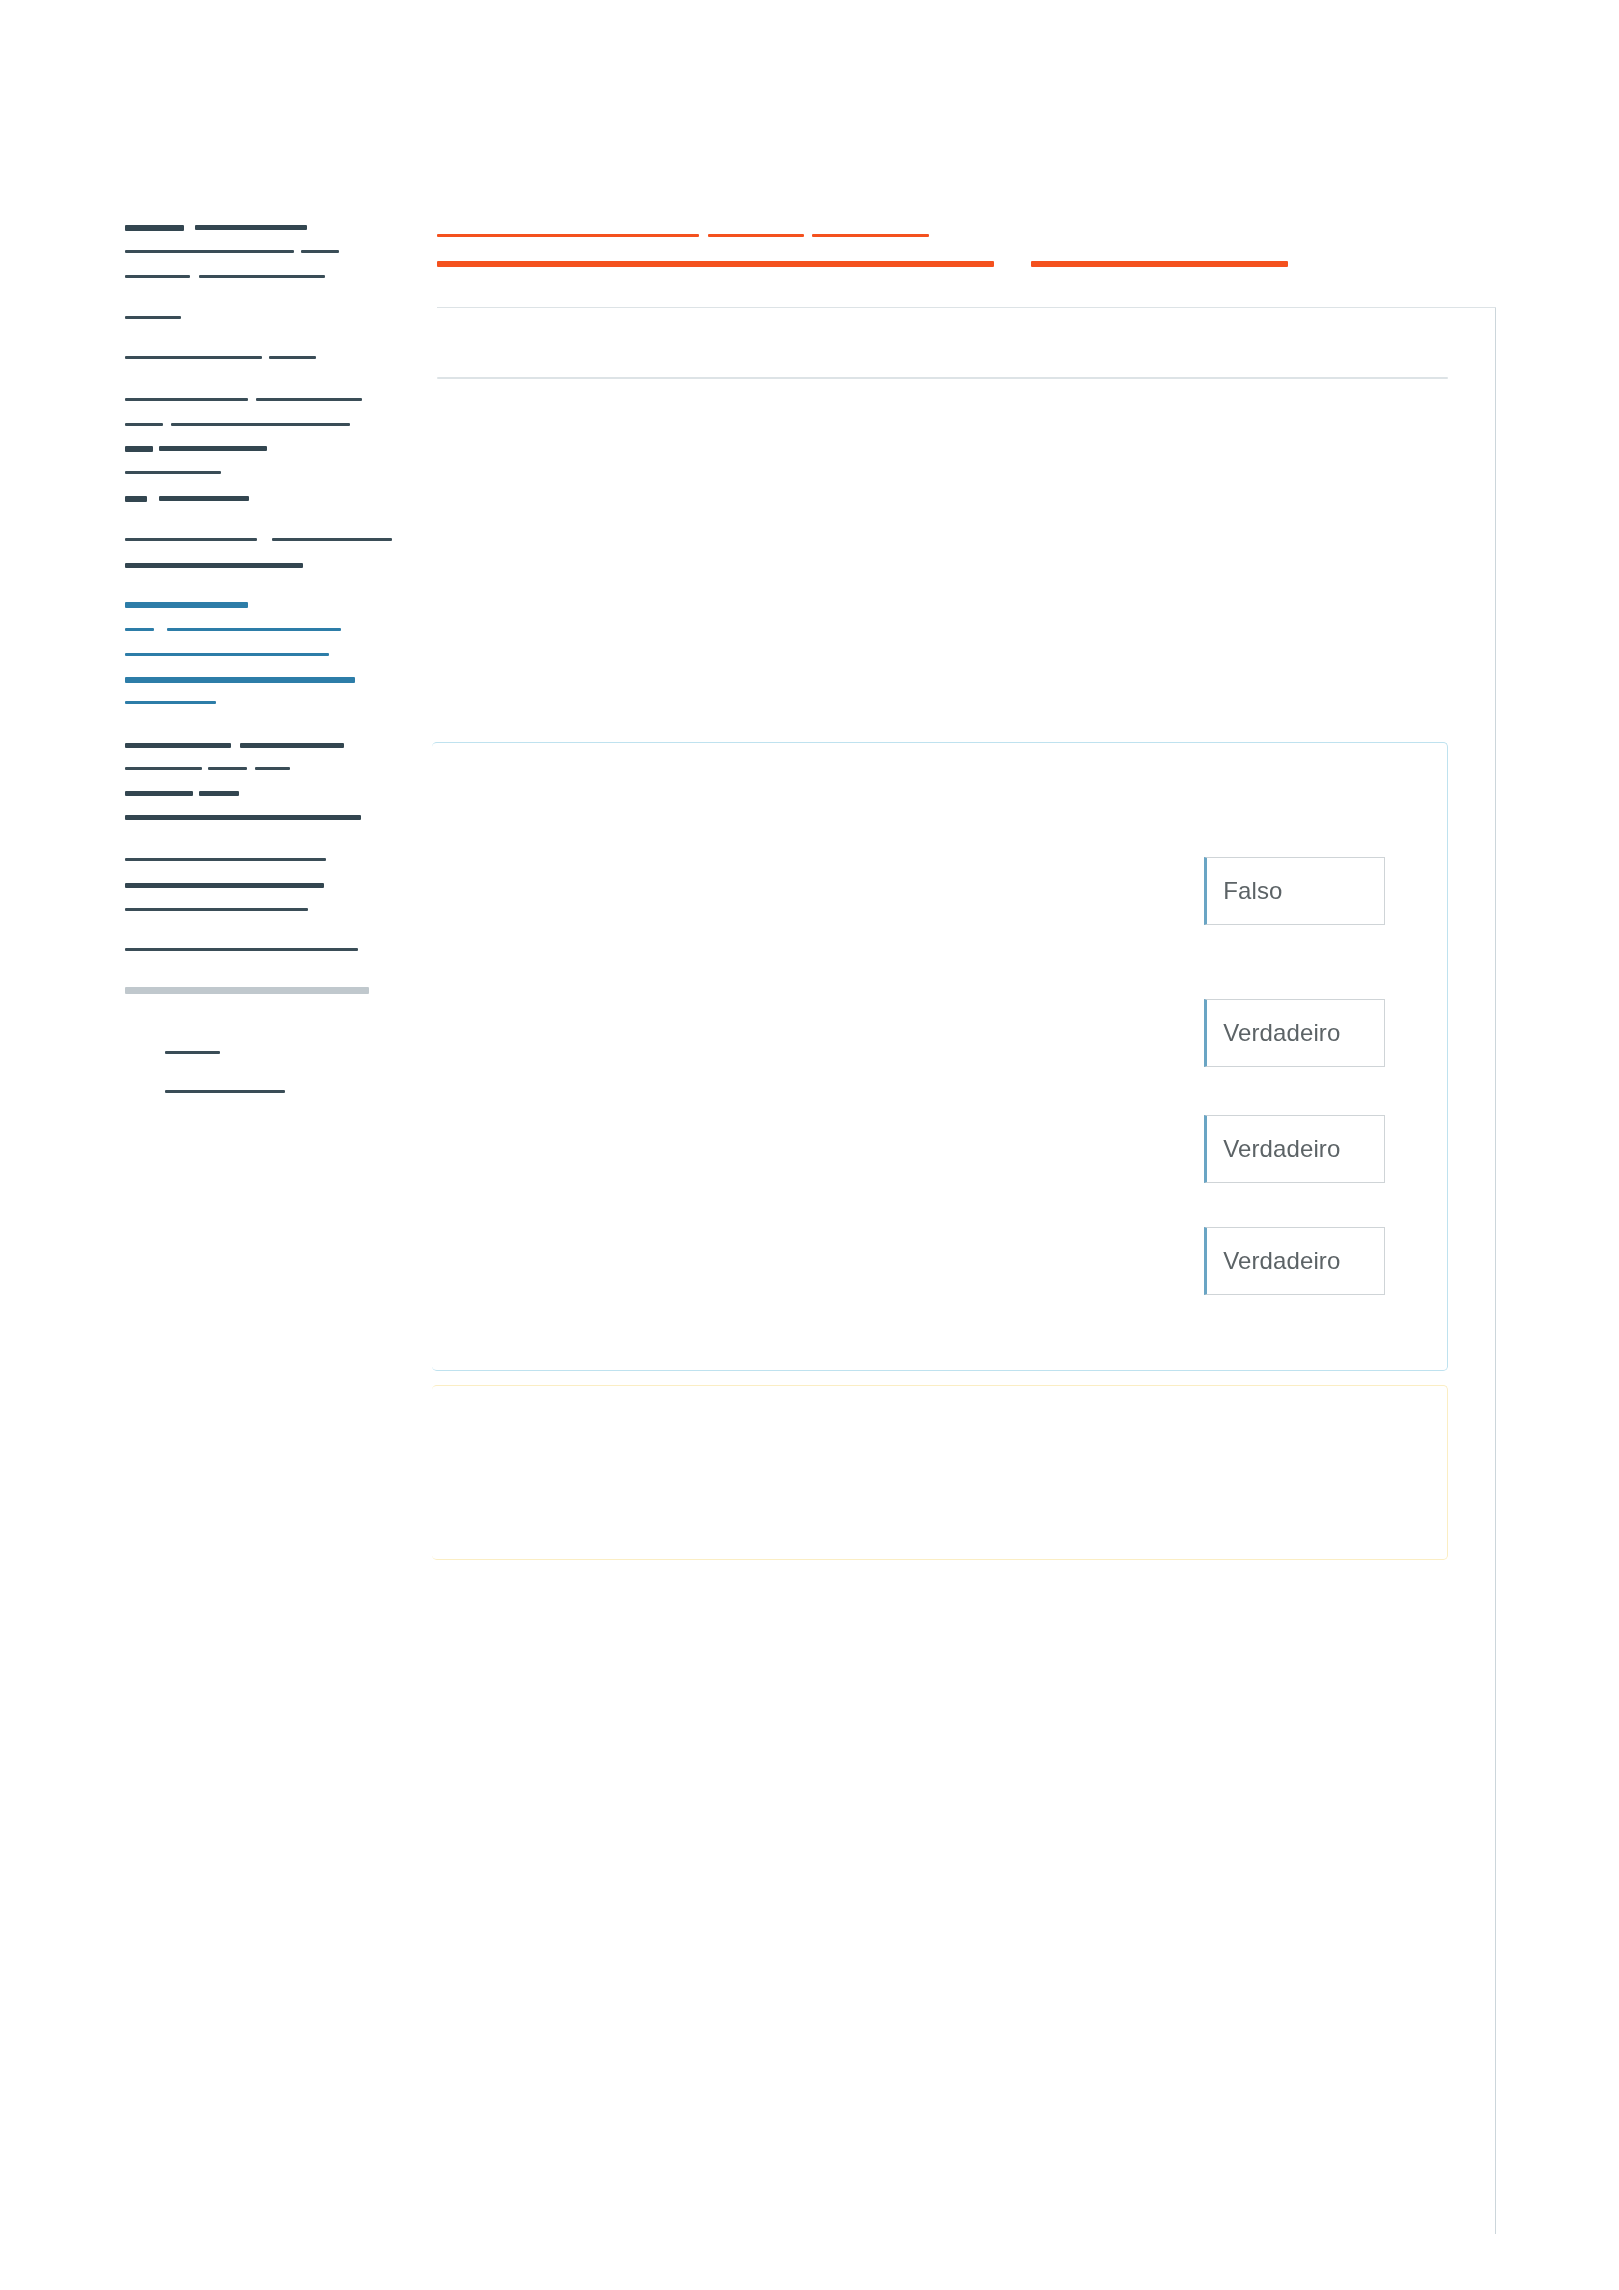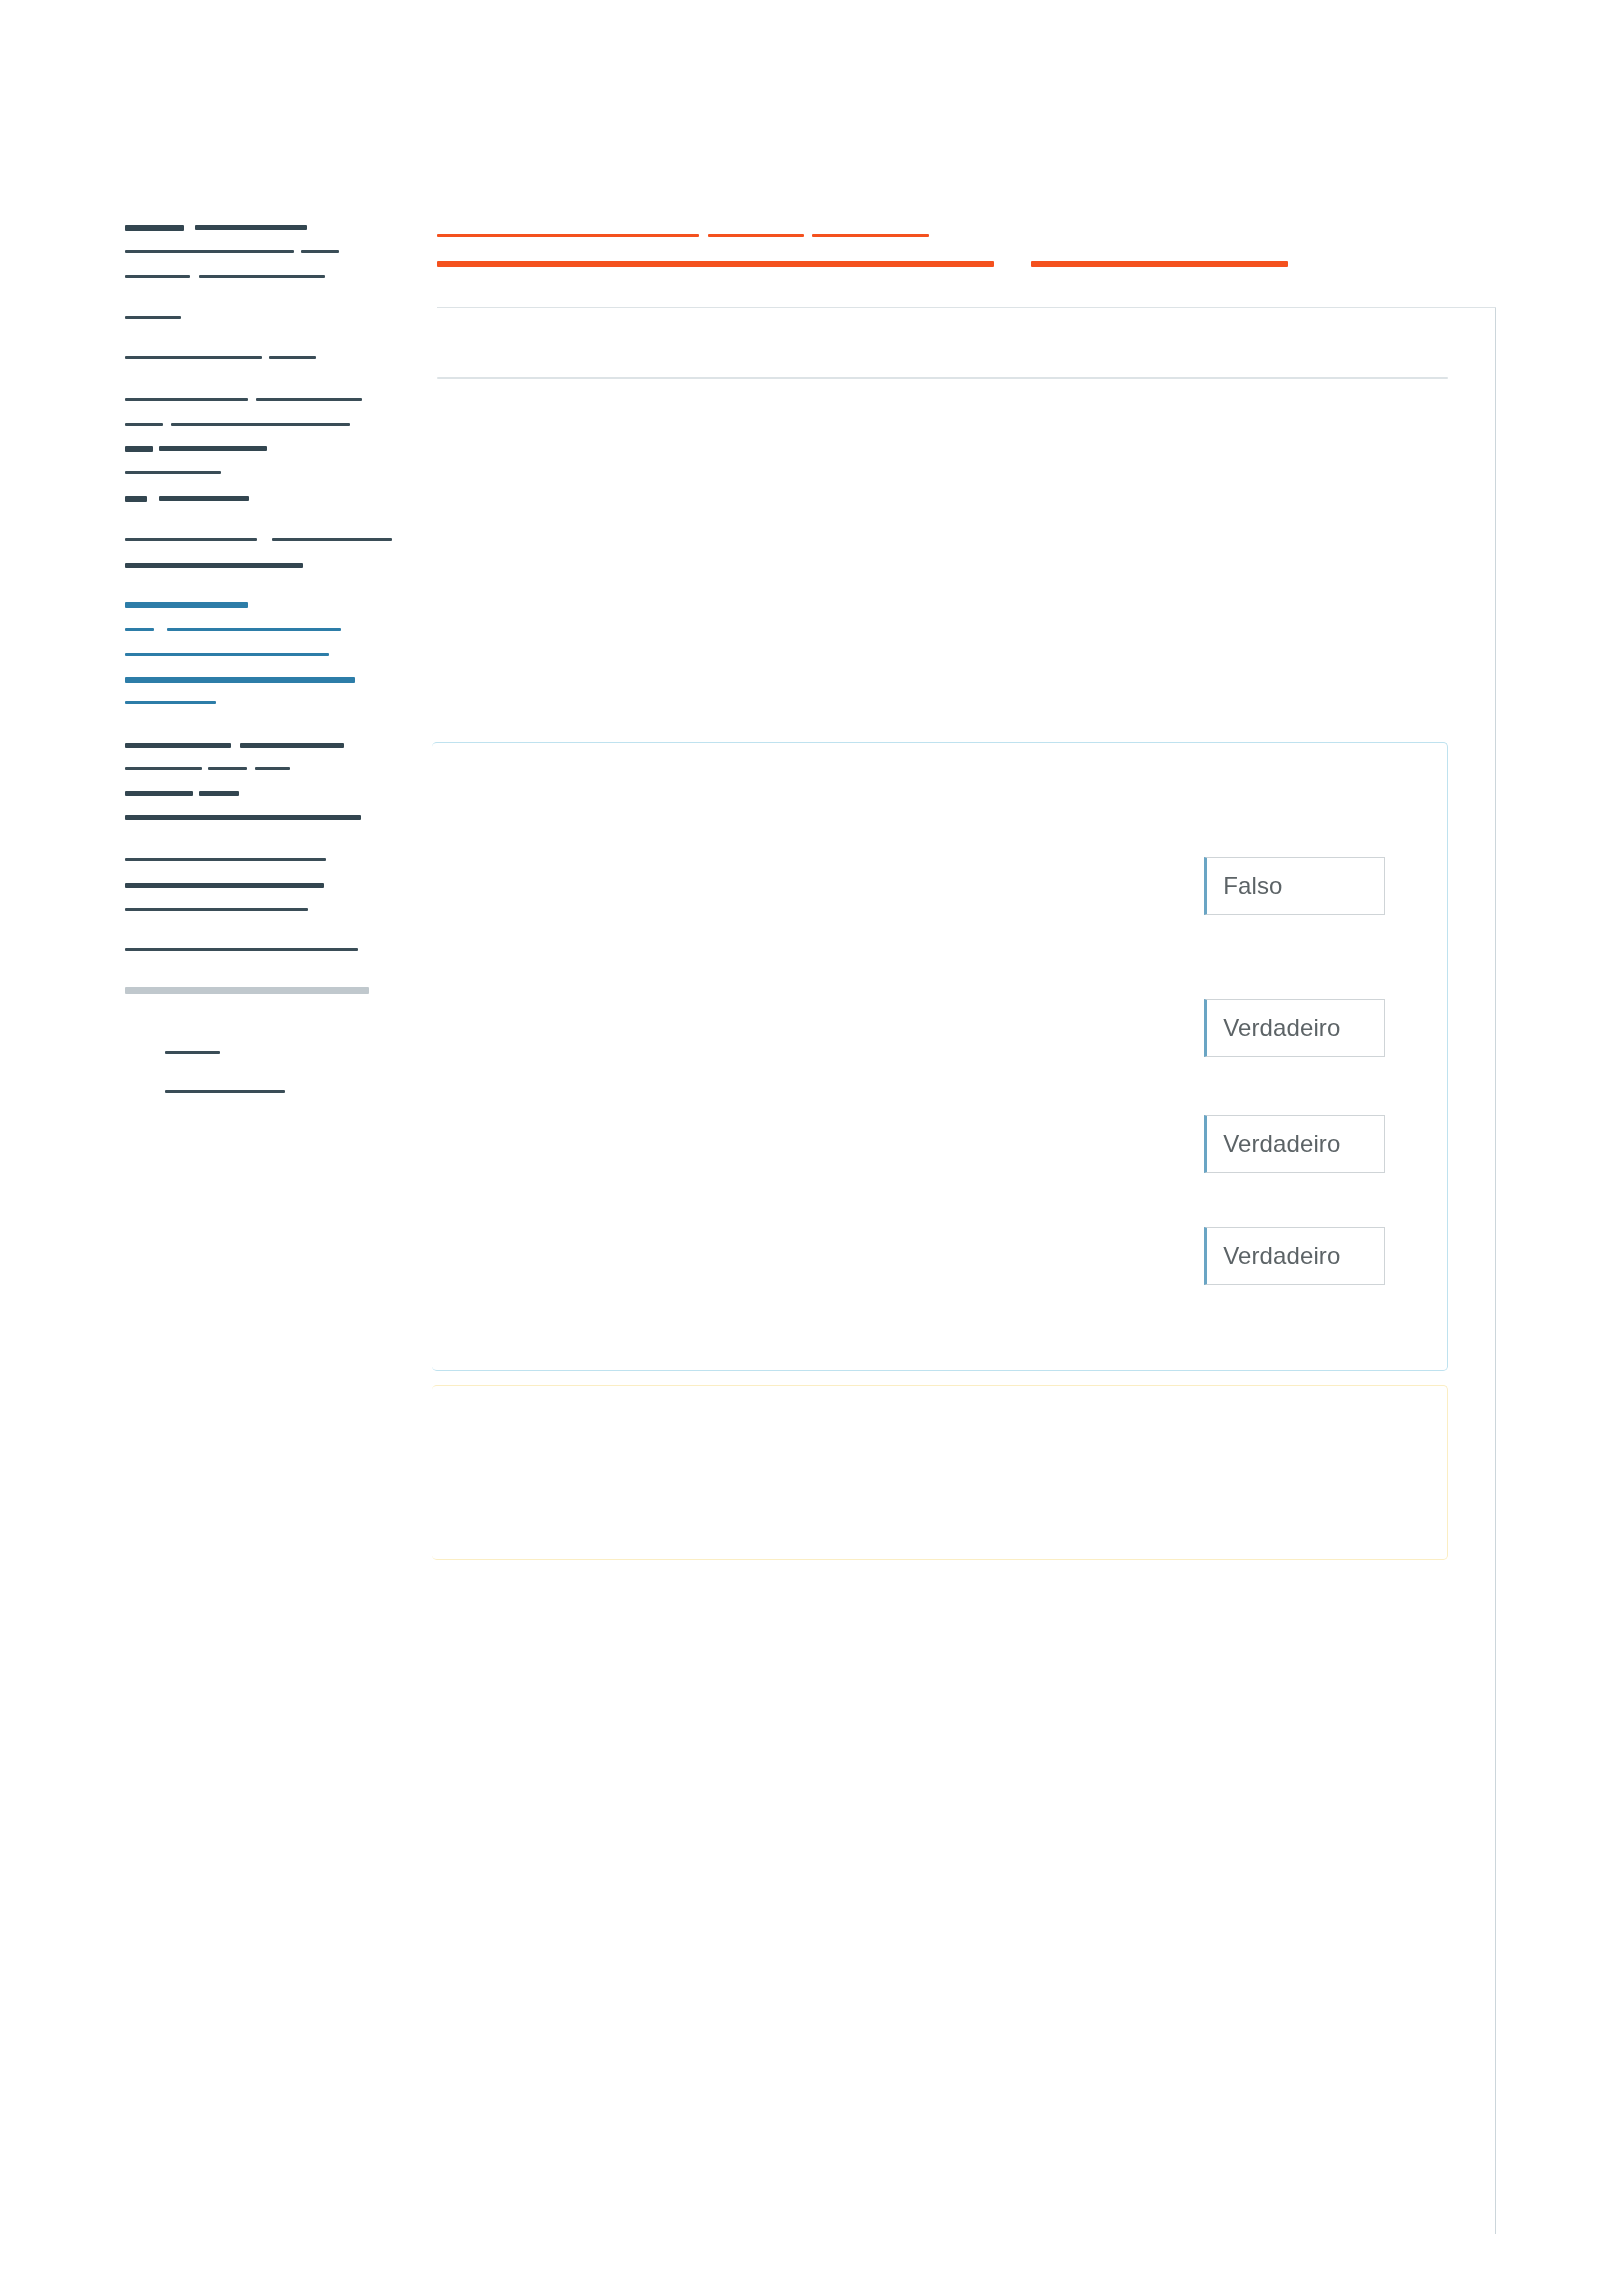--- a/index.html
+++ b/index.html
@@ -65,21 +65,21 @@
     top: 1385px;
     width: 1016px;
     height: 175px;
     border: 1px solid #fbeec4;
     border-left: none;
   }
 
   
   .select-box {
     position: absolute;
-    height: 58px;
+    height: 68px;
     width: 181px;
     background: #ffffff;
     border: 1px solid #cfd4d7;
     border-left: 3.8px solid #6aa5c4;
     display: flex;
     align-items: center;
     padding-left: 16.3px;
     font-size: 24px;
     color: #5c6366;
     font-family: "Liberation Sans", sans-serif;

